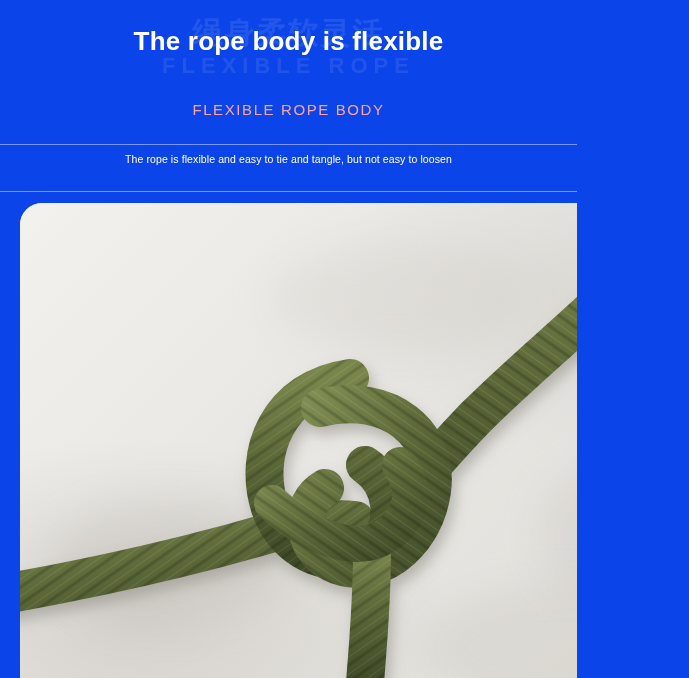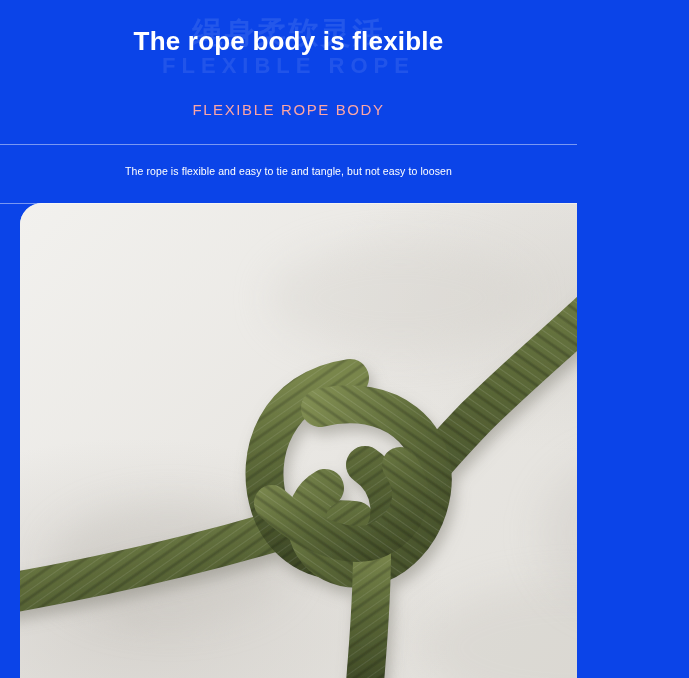--- a/index.html
+++ b/index.html
@@ -80,21 +80,21 @@
     position: relative;
     z-index: 2;
   }
   .rule-top { margin-top: 26px; }
   .rule-bottom { margin-top: 26px; }
 
   .caption {
     font-size: 10.5px;
     color: #ffffff;
     text-align: center;
-    margin-top: 20px;
+    margin-top: 8px;
     letter-spacing: 0.1px;
     position: relative;
     z-index: 3;
   }
 
   
   .photo-card {
     position: absolute;
     left: 20px;
     top: 203px;

